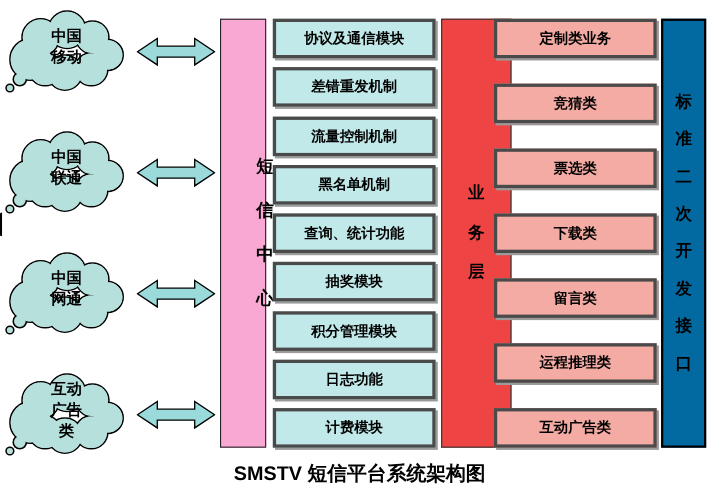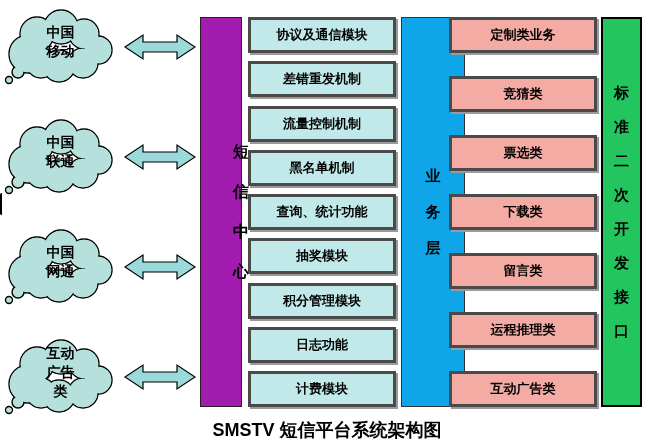--- a/index.html
+++ b/index.html
@@ -18,25 +18,25 @@
   .cloud .cloud-label span{display:block;width:2em;word-break:break-all;}
   
   .arrow{position:absolute;left:124px;width:72px;height:28px;}
   .arrow svg{width:100%;height:100%;display:block;}
   
   .pillar{
     position:absolute;top:17px;height:390px;display:flex;align-items:center;justify-content:center;
     font-weight:bold;text-align:center;
   }
   .pillar .vtext{display:block;width:1em;word-break:break-all;}
-  .pillar-sms{left:200px;width:32px;background:#a21caf;border:1px solid #222;font-size:16px;padding-left:40px;}
+  .pillar-sms{left:200px;width:32px;background:#f9a8d4;border:1px solid #222;font-size:16px;padding-left:40px;}
   .pillar-sms .vtext{line-height:40px;}
-  .pillar-biz{left:401px;width:64px;background:#0ea5e9;border:1px solid #333;font-size:15px;}
+  .pillar-biz{left:401px;width:64px;background:#ef4444;border:1px solid #333;font-size:15px;}
   .pillar-biz .vtext{line-height:36px;}
-  .pillar-api{left:601px;width:41px;background:#22c55e;border:2px solid #000;font-size:15px;text-align:center;}
+  .pillar-api{left:601px;width:41px;background:#0369a1;border:2px solid #000;font-size:15px;text-align:center;}
   .pillar-api .vtext{line-height:34px;}
   
   .boxcol{
     position:absolute;top:17px;width:148px;height:390px;
     display:flex;flex-direction:column;justify-content:space-between;
   }
   .col-modules{left:248px;}
   .col-services{left:449px;}
   .dbox{
     height:36px;border:3px solid #4a4a4a;box-shadow:2px 2px 0 #9b9b9b;

